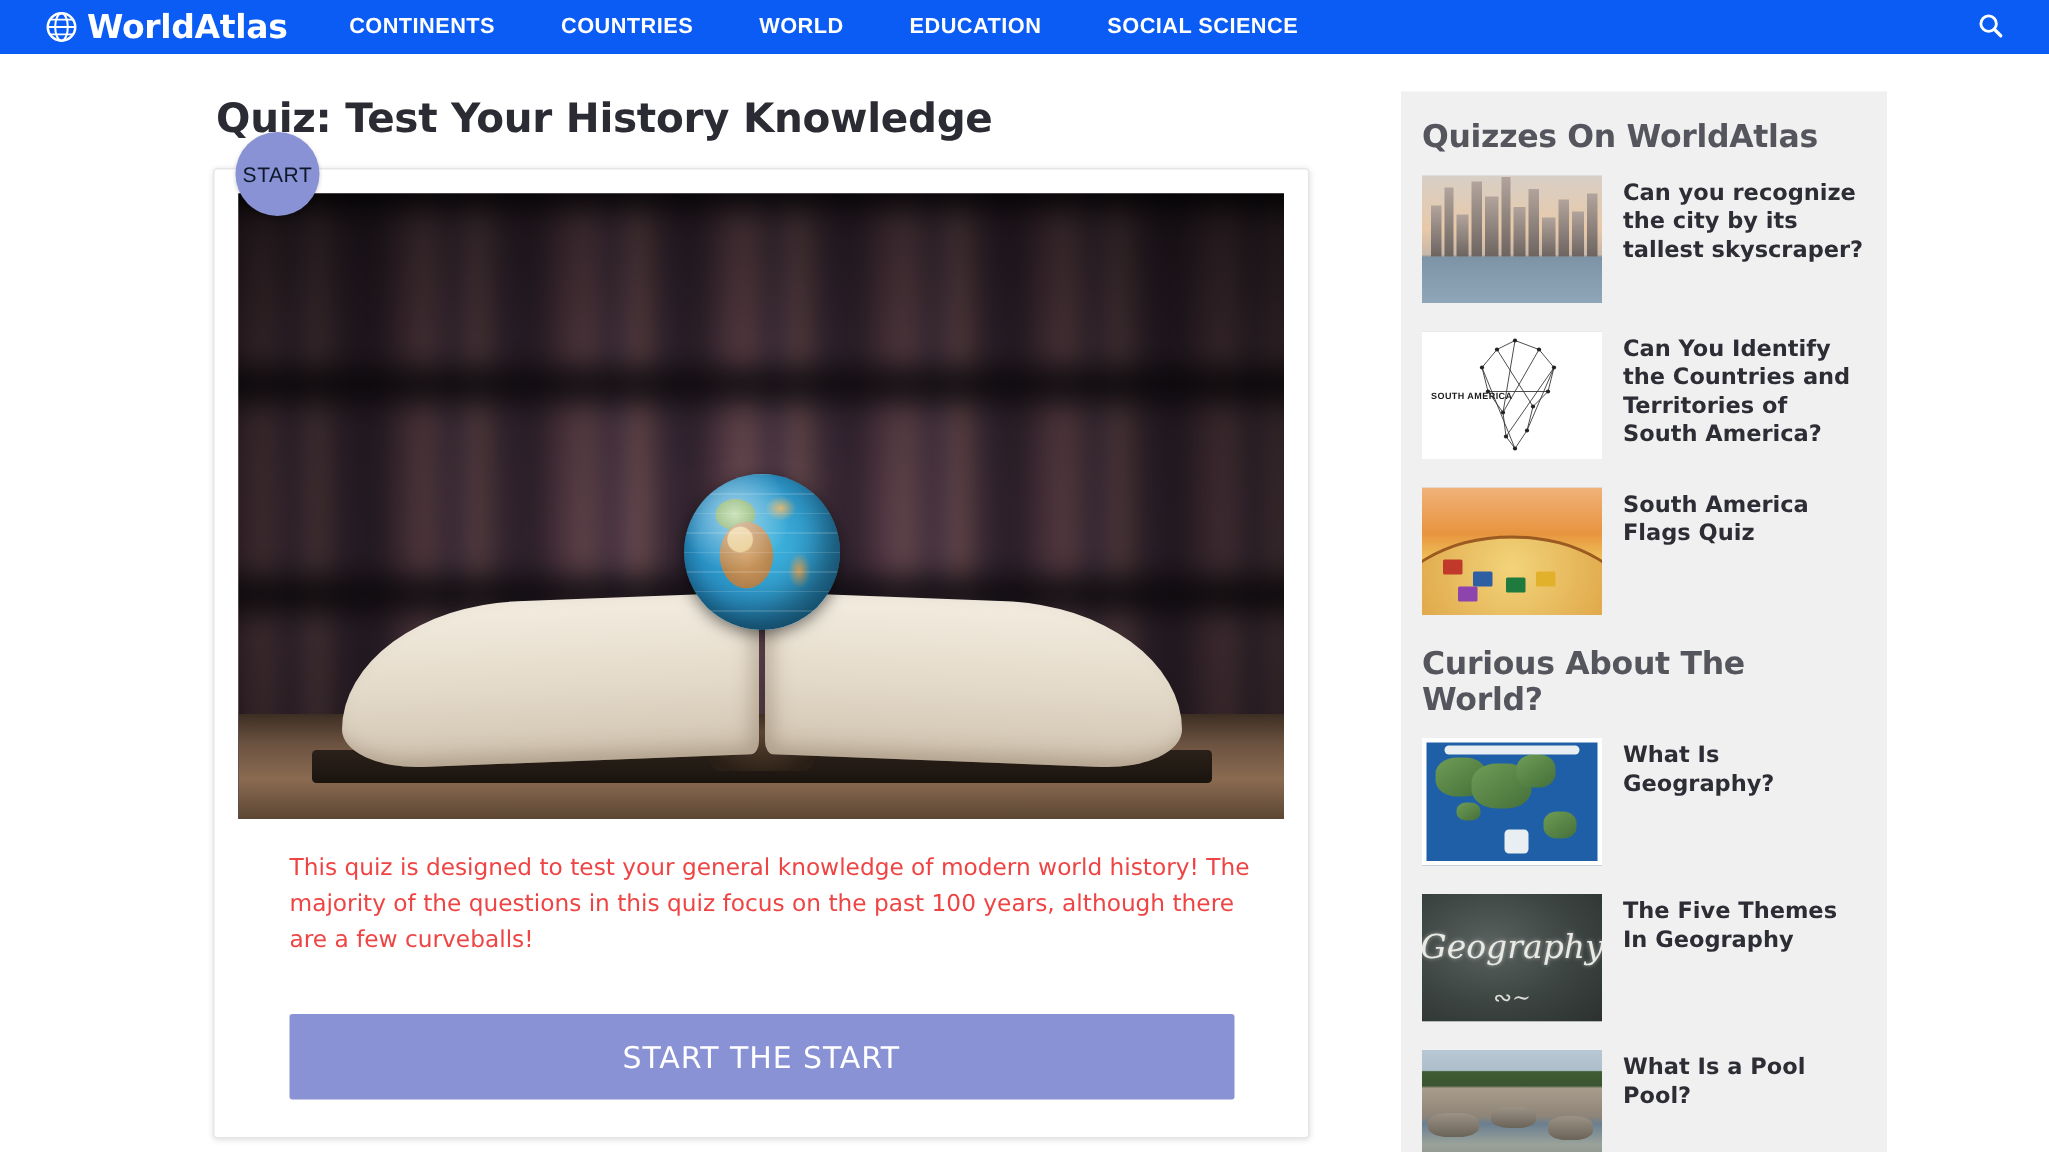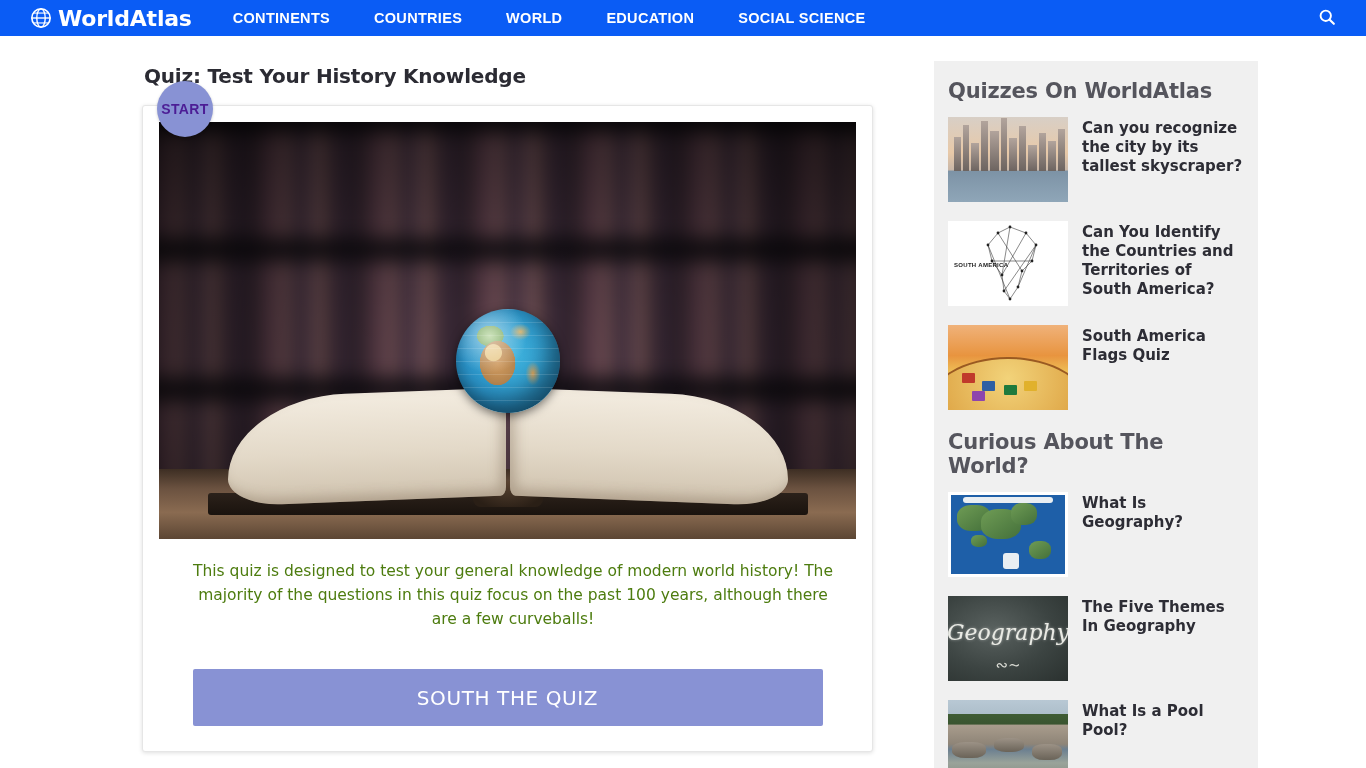--- a/index.html
+++ b/index.html
@@ -67,21 +67,21 @@
     align-items: flex-start;
     padding: 0;
   }
   .content-col {
     width: 760px;
     margin-left: 142px;
     position: relative;
   }
   .page-title {
     font-family: "DejaVu Sans", sans-serif;
-    font-size: 20px;
+    font-size: 27px;
     font-weight: 700;
     color: #2b2b33;
     margin: 28px 0 0 2px;
     letter-spacing: -0.2px;
   }
 
   
   .quiz-card {
     margin-top: 17px;
     width: 731px;
@@ -95,23 +95,23 @@
   .start-badge {
     position: absolute;
     left: 14px;
     top: -25px;
     width: 56px; height: 56px;
     border-radius: 50%;
     background: #8892d4;
     display: flex;
     align-items: center;
     justify-content: center;
-    color: #4c1d95;
+    color: #0f172a;
     font-size: 14px;
-    font-weight: 700;
+    font-weight: 400;
     letter-spacing: 0.4px;
     z-index: 5;
     box-shadow: 0 1px 3px rgba(0,0,0,0.2);
   }
 
   .hero {
     width: 697px;
     height: 417px;
     position: relative;
     overflow: hidden;
@@ -224,24 +224,23 @@
     content: "";
     position: absolute; inset: 0;
     border-radius: 50%;
     background: repeating-linear-gradient(to bottom, rgba(255,255,255,0.13) 0px, rgba(255,255,255,0.13) 1px, rgba(0,0,0,0) 1px, rgba(0,0,0,0) 13px);
   }
 
   .quiz-desc {
     font-family: "DejaVu Sans", sans-serif;
     font-size: 15.5px;
     line-height: 1.55;
-    color: #4d7c0f;
+    color: #ef4444;
     margin: 20px 20px 0 34px;
     max-width: 640px;
-    text-align: center;
   }
   .start-quiz-btn {
     display: block;
     margin: 38px auto 0 auto;
     width: 630px;
     height: 57px;
     background: #8892d4;
     border: none;
     color: #ffffff;
     font-family: "DejaVu Sans", sans-serif;
@@ -409,21 +408,21 @@
           <div class="book-cover"></div>
           <div class="book-spine"></div>
           <div class="book-page left"></div>
           <div class="book-page right"></div>
         </div>
         <div class="hero-globe"></div>
       </div>
 
       <p class="quiz-desc">This quiz is designed to test your general knowledge of modern world history! The majority of the questions in this quiz focus on the past 100 years, although there are a few curveballs!</p>
 
-      <button class="start-quiz-btn">SOUTH THE QUIZ</button>
+      <button class="start-quiz-btn">START THE START</button>
 
       <div class="card-spacer"></div>
     </div>
   </div>
 
   <aside class="sidebar">
 
     <h2 class="sidebar-heading">Quizzes On WorldAtlas</h2>
 
     <a class="side-item" href="#">

